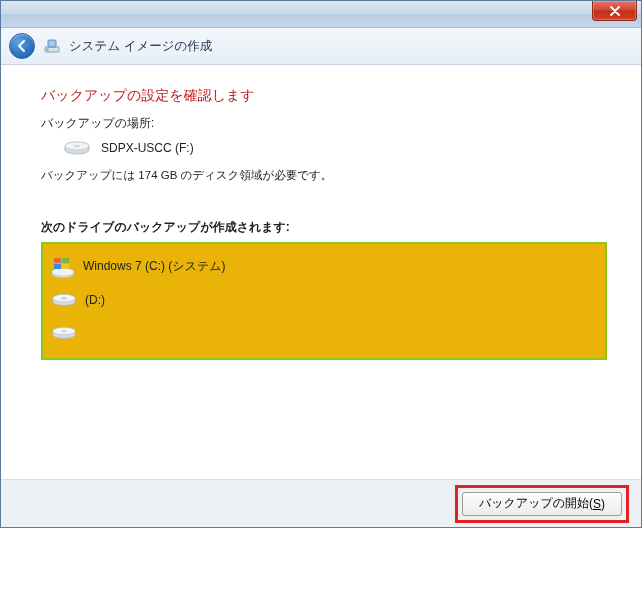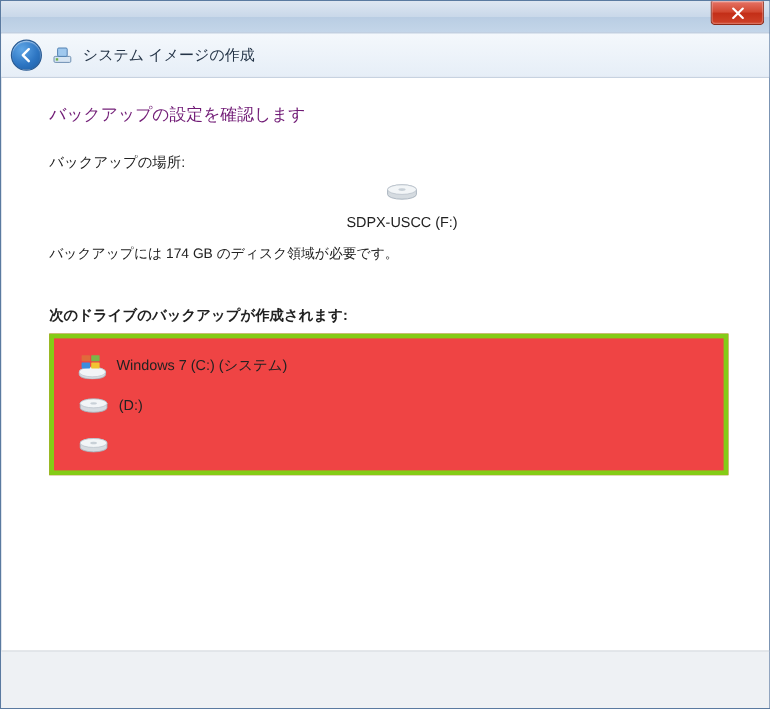--- a/index.html
+++ b/index.html
@@ -6,21 +6,21 @@
   body {
     font-family: "Segoe UI", "Meiryo UI", Meiryo, sans-serif;
     font-size: 12px;
     background: #fff;
     width: 642px;
     height: 591px;
     overflow: hidden;
   }
   .window-frame {
     width: 642px;
-    height: 591px;
+    height: 528px;
     border: 1px solid #5a7aa0;
     background: #fff;
     display: flex;
     flex-direction: column;
   }
   .titlebar {
     height: 27px;
     background: linear-gradient(to bottom, #dde6f1 0%, #c9d8e9 50%, #b9cde3 51%, #c4d6e9 100%);
     display: flex;
     justify-content: flex-end;
@@ -76,43 +76,42 @@
     font-size: 12.5px;
     color: #243447;
   }
   .content {
     flex: 1;
     padding: 22px 34px 10px 40px;
     color: #222;
     overflow: hidden;
   }
   .main-heading {
-    color: #701a75;
+    color: #b91c1c;
     font-size: 14px;
     font-weight: 400;
-    margin-bottom: 22px;
+    margin-bottom: 10px;
   }
   .label-row { font-size: 12px; margin-bottom: 8px; }
   .location-row {
     display: flex;
     align-items: center;
     gap: 10px;
     padding-left: 22px;
     margin-bottom: 12px;
-    flex-direction: column;
   }
   .disk-icon { width: 28px; height: 16px; }
   .location-text { font-size: 12px; }
   .space-text { font-size: 11.5px; margin-bottom: 36px; }
   .drives-label { font-size: 12px; margin-bottom: 6px; font-weight: bold; }
   .drives-box {
-    border: 4px solid #84cc16;
+    border: 2px solid #84cc16;
     height: 118px;
-    padding: 6px 20px;
-    background: #ef4444;
+    padding: 6px 8px;
+    background: #eab308;
   }
   .drive-row {
     display: flex;
     align-items: center;
     gap: 8px;
     height: 33px;
     font-size: 12px;
   }
   .drive-icon-win { width: 24px; height: 22px; }
   .drive-icon-plain { width: 26px; height: 16px; }
@@ -222,15 +221,22 @@
           <path d="M2 6 v4 a12 4 0 0 0 24 0 v-4" fill="#d5dbe0" stroke="#a9b4be" stroke-width="0.8"></path>
           <ellipse cx="14" cy="6" rx="12" ry="4" fill="#f2f5f7" stroke="#b5bec7" stroke-width="0.6"></ellipse>
           <ellipse cx="14" cy="6" rx="3" ry="1.1" fill="#c8d0d7"></ellipse>
         </svg>
       </div>
 
     </div>
   </div>
 
   <div class="footer">
+    <div class="btn-primary-wrap">
+      <button class="btn">
+        <span>バックアップの開始(</span>
+          <span class="underline">S</span>
+          <span>)</span>
+      </button>
+    </div>
   </div>
 
 </div>
 
 </body></html>

